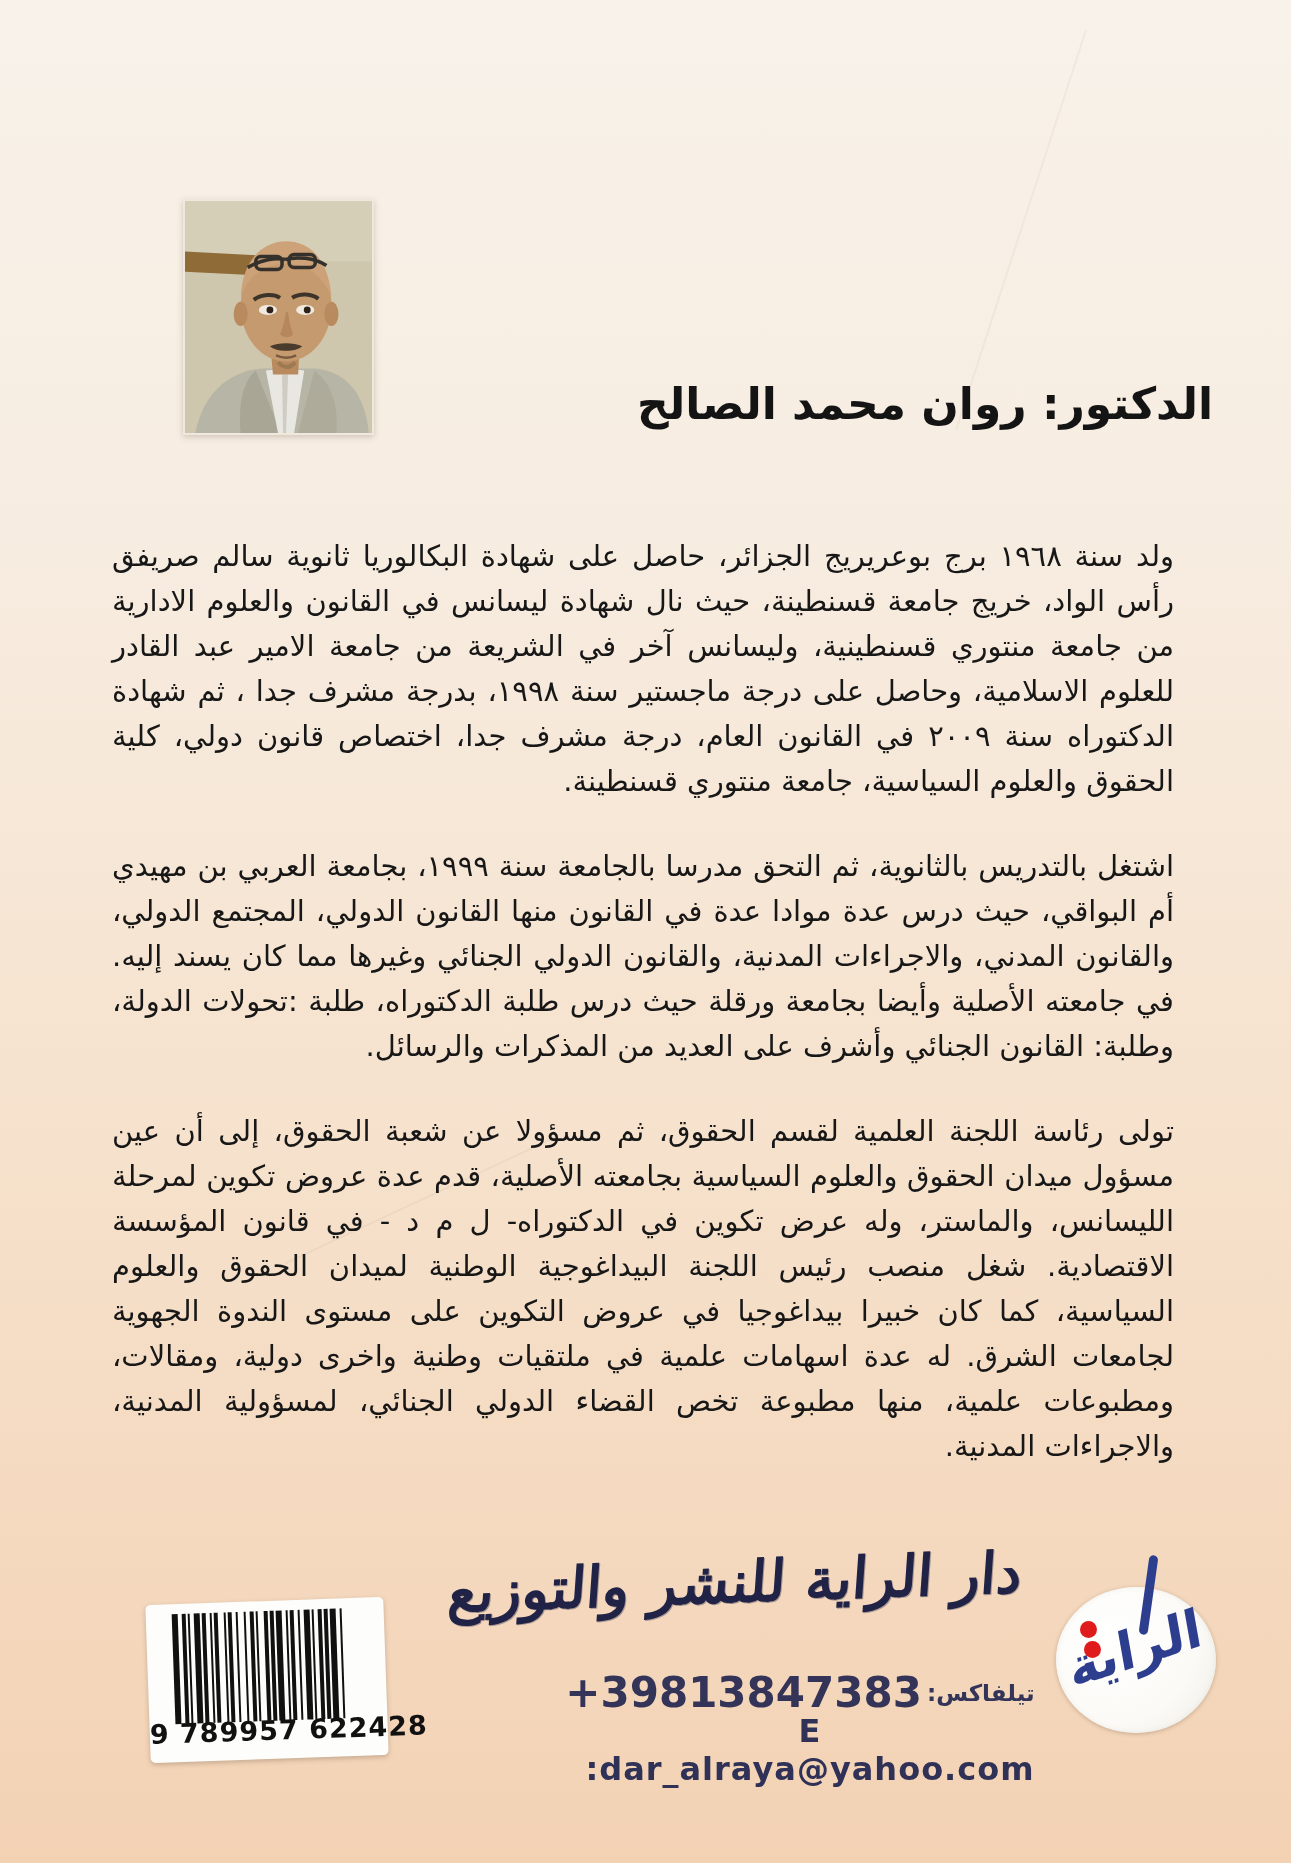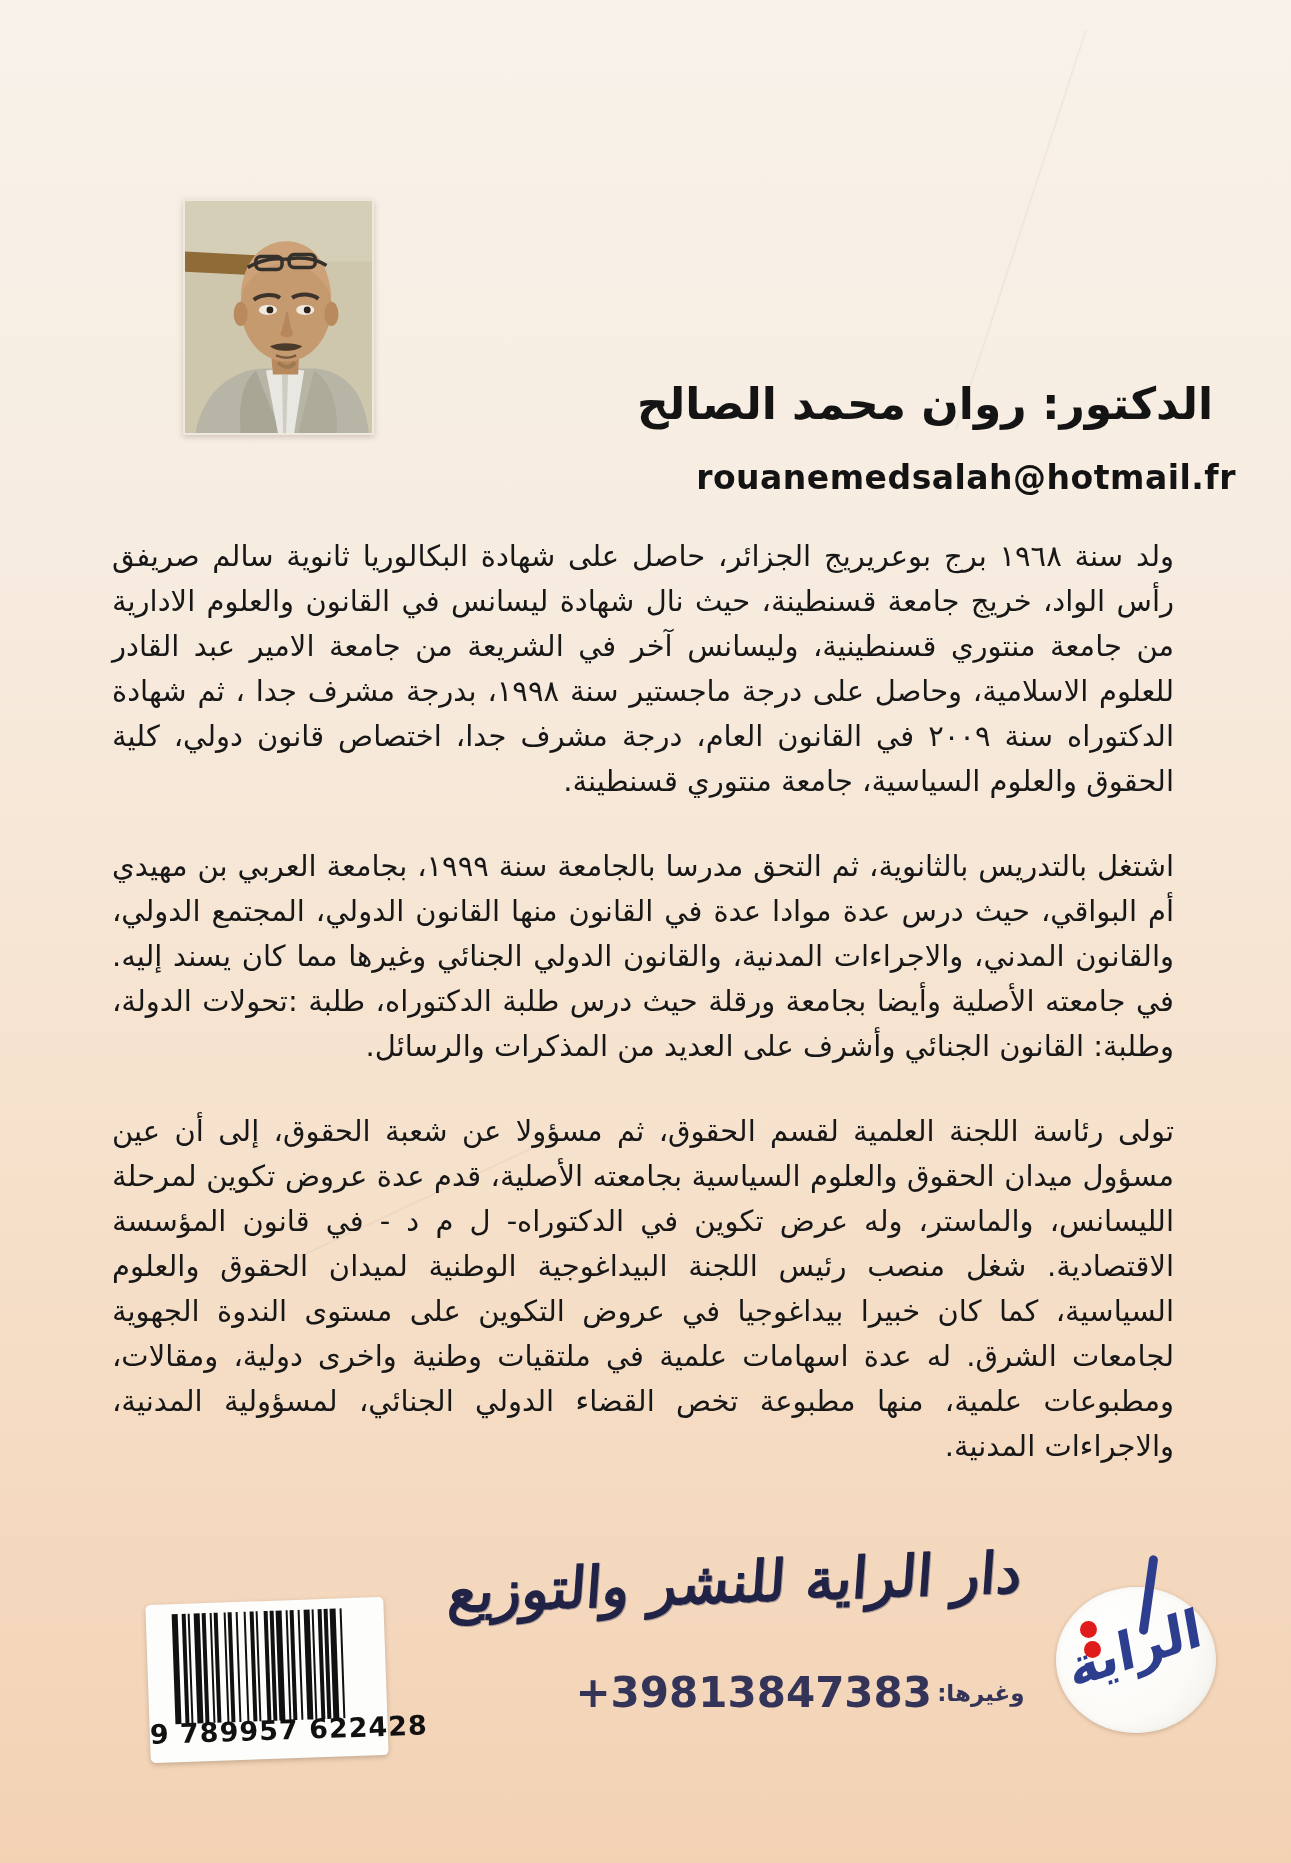--- a/index.html
+++ b/index.html
@@ -156,33 +156,33 @@
 
       <path d="M100 110 C98 122 96 128 94 132 C98 136 104 136 107 132 C105 126 103 120 102 110 Z" fill="#b5875b"></path>
 
       <path d="M84 144 C92 140 108 140 116 144 C110 150 90 150 84 144 Z" fill="#4a3b2c"></path>
       <path d="M90 153 C97 156 104 156 110 153" stroke="#7a5a3e" stroke-width="2.5" fill="none"></path>
       <path d="M92 160 C98 166 104 166 109 160" stroke="#9c7a52" stroke-width="4" fill="none"></path>
     </svg>
   </div>
 
   <div class="author-name">الدكتور: روان محمد الصالح</div>
-  <div class="author-email">rouanemedsalah@hotmail.fr</div>
 
   <div class="bio">
     <p>ولد سنة ١٩٦٨ برج بوعريريج الجزائر، حاصل على شهادة البكالوريا ثانوية سالم صريفق رأس الواد، خريج جامعة قسنطينة، حيث نال شهادة ليسانس في القانون والعلوم الادارية من جامعة منتوري قسنطينية، وليسانس آخر في الشريعة من جامعة الامير عبد القادر للعلوم الاسلامية، وحاصل على درجة ماجستير سنة ١٩٩٨، بدرجة مشرف جدا ، ثم شهادة الدكتوراه سنة ٢٠٠٩ في القانون العام، درجة مشرف جدا، اختصاص قانون دولي، كلية الحقوق والعلوم السياسية، جامعة منتوري قسنطينة.</p>
     <p>اشتغل بالتدريس بالثانوية، ثم التحق مدرسا بالجامعة سنة ١٩٩٩، بجامعة العربي بن مهيدي أم البواقي، حيث درس عدة موادا عدة في القانون منها القانون الدولي، المجتمع الدولي، والقانون المدني، والاجراءات المدنية، والقانون الدولي الجنائي وغيرها مما كان يسند إليه.  في جامعته الأصلية وأيضا بجامعة ورقلة حيث درس طلبة الدكتوراه، طلبة :تحولات الدولة، وطلبة: القانون الجنائي وأشرف على العديد من المذكرات والرسائل.</p>
     <p>تولى رئاسة اللجنة العلمية لقسم الحقوق، ثم مسؤولا عن شعبة الحقوق، إلى أن عين مسؤول ميدان الحقوق والعلوم السياسية بجامعته الأصلية، قدم عدة عروض تكوين لمرحلة الليسانس، والماستر، وله عرض تكوين في الدكتوراه- ل م د - في قانون المؤسسة الاقتصادية. شغل منصب رئيس اللجنة البيداغوجية الوطنية لميدان الحقوق والعلوم السياسية، كما كان خبيرا بيداغوجيا في عروض التكوين على مستوى الندوة الجهوية لجامعات الشرق. له عدة اسهامات علمية في ملتقيات وطنية واخرى دولية، ومقالات، ومطبوعات علمية، منها مطبوعة تخص القضاء الدولي الجنائي، لمسؤولية المدنية، والاجراءات المدنية.</p>
   </div>
 
   <div class="pub-name">دار الراية للنشر والتوزيع</div>
   <div class="pub-fax">
-    <span class="fax-label">وغيرها:</span>
+    <span class="fax-label">تيلفاكس:</span>
     <span class="fax-number">+39813847383</span>
   </div>
+  <div class="pub-email">E :dar_alraya@yahoo.com</div>
 
   <div class="logo">
     <div class="disc"></div>
     <div class="stroke-up"></div>
     <div class="logo-text">الراية</div>
     <div class="dot d1"></div>
     <div class="dot d2"></div>
   </div>
 
   <div class="barcode">

